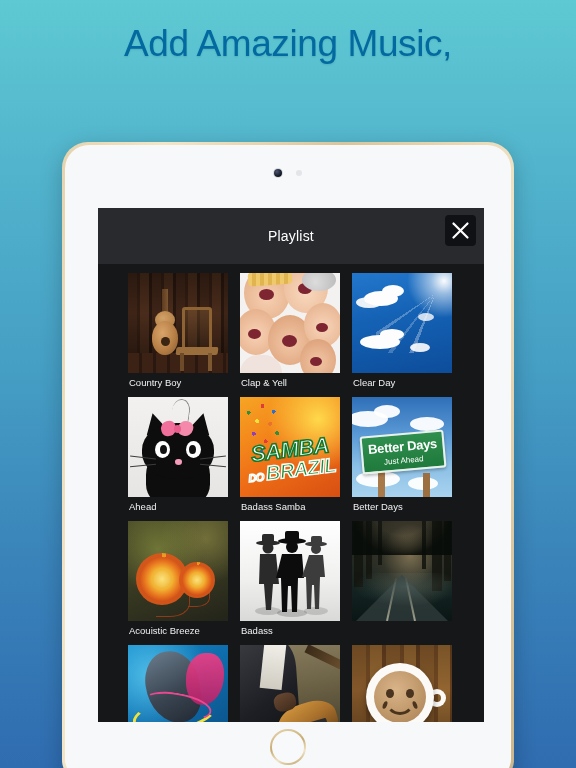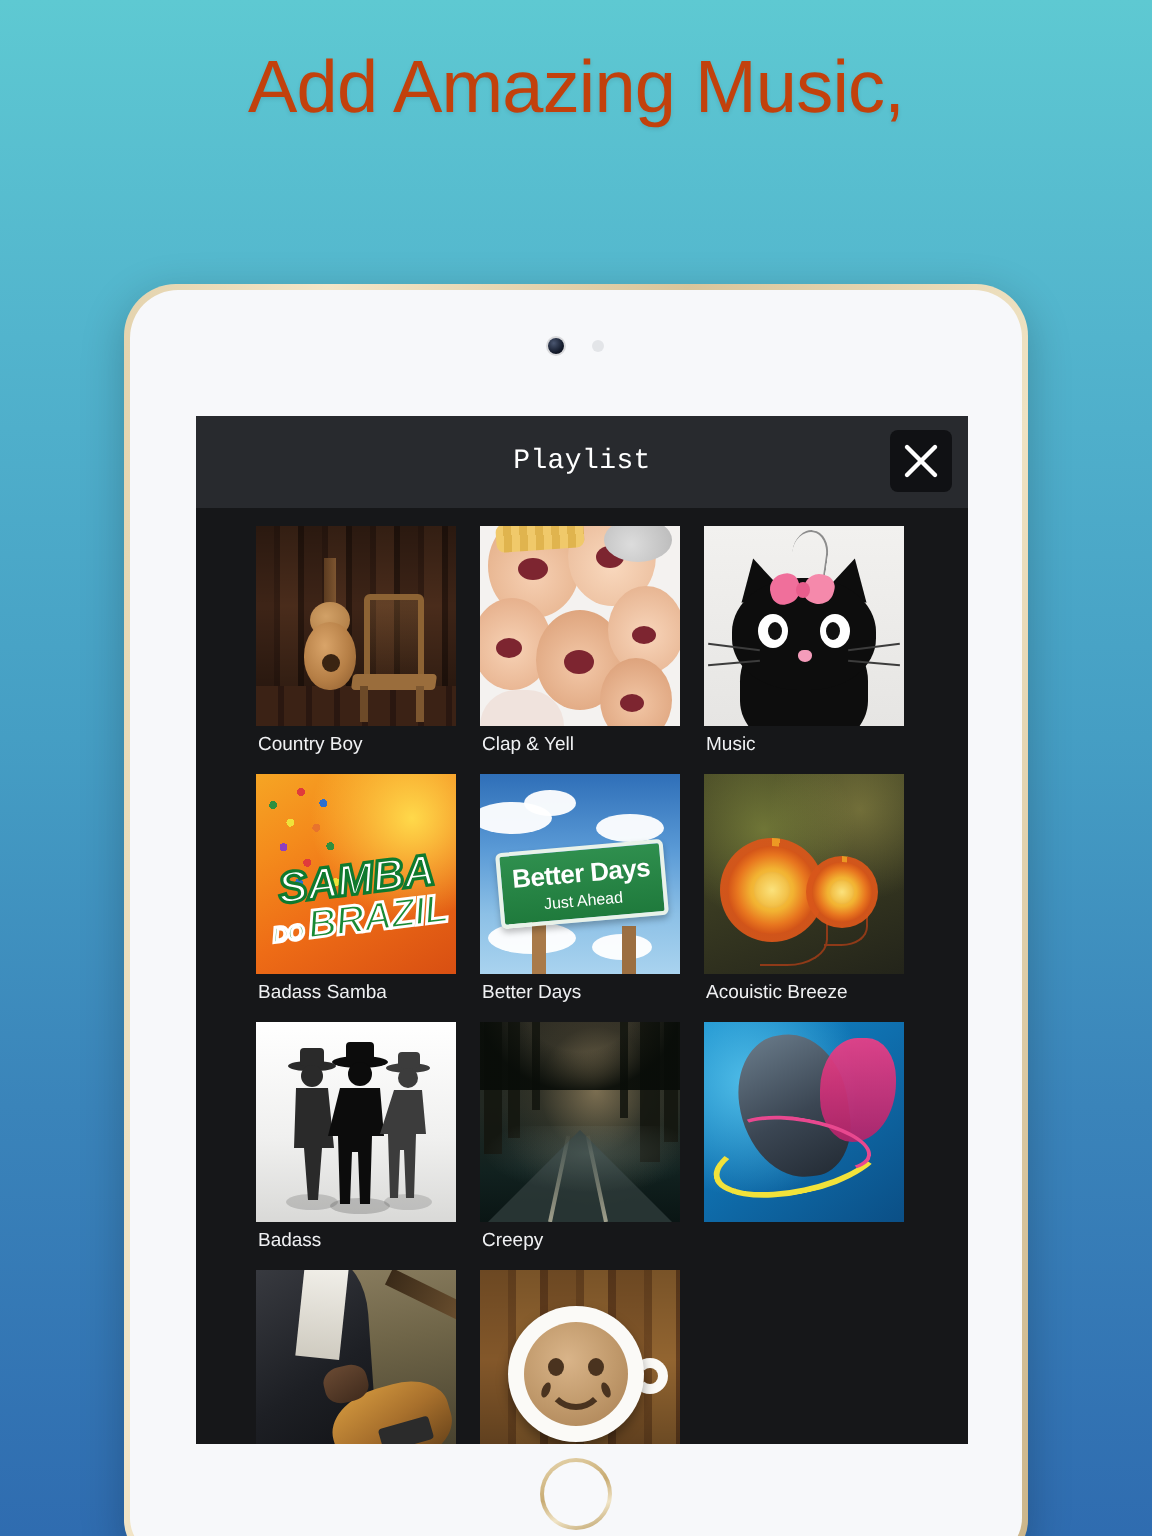--- a/index.html
+++ b/index.html
@@ -6,21 +6,21 @@
   html,body { width:576px; height:768px; }
   body {
     font-family:"Liberation Sans", sans-serif;
     background:linear-gradient(180deg,#5ec9d2 0%,#52b4cd 22%,#459ec4 48%,#3a84ba 72%,#2f6cb0 100%);
     overflow:hidden; position:relative;
   }
 
   
   .headline {
     position:absolute; top:22px; left:0; width:576px;
-    text-align:center; color:#c2410c;
+    text-align:center; color:#0369a1;
     font-size:37px; line-height:44px; font-weight:400;
     letter-spacing:-0.4px;
     text-shadow:0 1px 2px rgba(0,0,0,0.10);
   }
   .headline .l2 { display:block; }
 
   
   .tablet {
     position:absolute; left:62px; top:142px;
     width:452px; height:640px;
@@ -57,24 +57,23 @@
     background-origin:border-box; background-clip:content-box,border-box;
   }
 
   
   .app-panel {
     position:absolute; left:33px; top:63px;
     width:386px; height:514px;
     background:#161719; overflow:hidden;
   }
   .app-header {
-    height:46px; background:#282a2e;
+    height:56px; background:#282a2e;
     display:flex; align-items:center; justify-content:center;
     position:relative;
-    font-family:Liberation Mono, monospace;
   }
   .app-title { color:#ffffff; font-size:14px; font-weight:400; letter-spacing:0.2px; }
   .close-btn {
     position:absolute; right:8px; top:7px;
     width:31px; height:31px; border-radius:4px; background:#101114;
     display:flex; align-items:center; justify-content:center; cursor:pointer;
   }
   .close-btn svg { display:block; }
 
   
@@ -550,41 +549,55 @@
             <span class="mouth m4"></span>
               <span class="mouth m5"></span>
               <span class="mouth m6"></span>
             <span class="hairtop"></span>
               <span class="hairgray"></span>
               <span class="shirt"></span>
           </div>
           <div class="cell-label">Clap &amp; Yell</div>
         </div>
 
+        <div class="cell">
+          <div class="thumb art-clearday">
+            <span class="ray"></span>
+              <span class="sun"></span>
+            <span class="cl cd1"></span>
+              <span class="cl cd2"></span>
+              <span class="cl cd3"></span>
+            <span class="cl cd4"></span>
+              <span class="cl cd5"></span>
+              <span class="cl cd6"></span>
+            <span class="cl cd7"></span>
+          </div>
+          <div class="cell-label">Clear Day</div>
+        </div>
 
         <div class="cell">
           <div class="thumb art-cute">
             <span class="tail"></span>
             <span class="body"></span>
             <span class="ear ear-l"></span>
               <span class="ear ear-r"></span>
             <span class="head"></span>
             <span class="whisker wl1"></span>
               <span class="whisker wl2"></span>
             <span class="whisker wr1"></span>
               <span class="whisker wr2"></span>
             <span class="eye eye-l"></span>
               <span class="eye eye-r"></span>
             <span class="pupil pupil-l"></span>
               <span class="pupil pupil-r"></span>
             <span class="nose"></span>
             <span class="bow"></span>
               <span class="bow-knot"></span>
           </div>
-          <div class="cell-label">Music</div>
+          <div class="cell-label">Ahead</div>
         </div>
 
         <div class="cell">
           <div class="thumb art-samba">
             <span class="confetti"></span>
             <div class="t1">SAMBA</div>
             <div class="t2"><span class="sm">DO </span><span>BRAZIL</span></div>
           </div>
           <div class="cell-label">Badass Samba</div>
         </div>
@@ -656,21 +669,20 @@
               <span class="trunk tr3"></span>
             <span class="trunk tr4"></span>
               <span class="trunk tr5"></span>
               <span class="trunk tr6"></span>
             <span class="canopy"></span>
             <span class="road"></span>
             <span class="rail ra1"></span>
               <span class="rail ra2"></span>
             <span class="fog"></span>
           </div>
-          <div class="cell-label">Creepy</div>
         </div>
 
         <div class="cell">
           <div class="thumb art-abstract">
             <span class="blob"></span>
               <span class="pink"></span>
             <span class="ribbon"></span>
               <span class="ribbon2"></span>
           </div>
 

